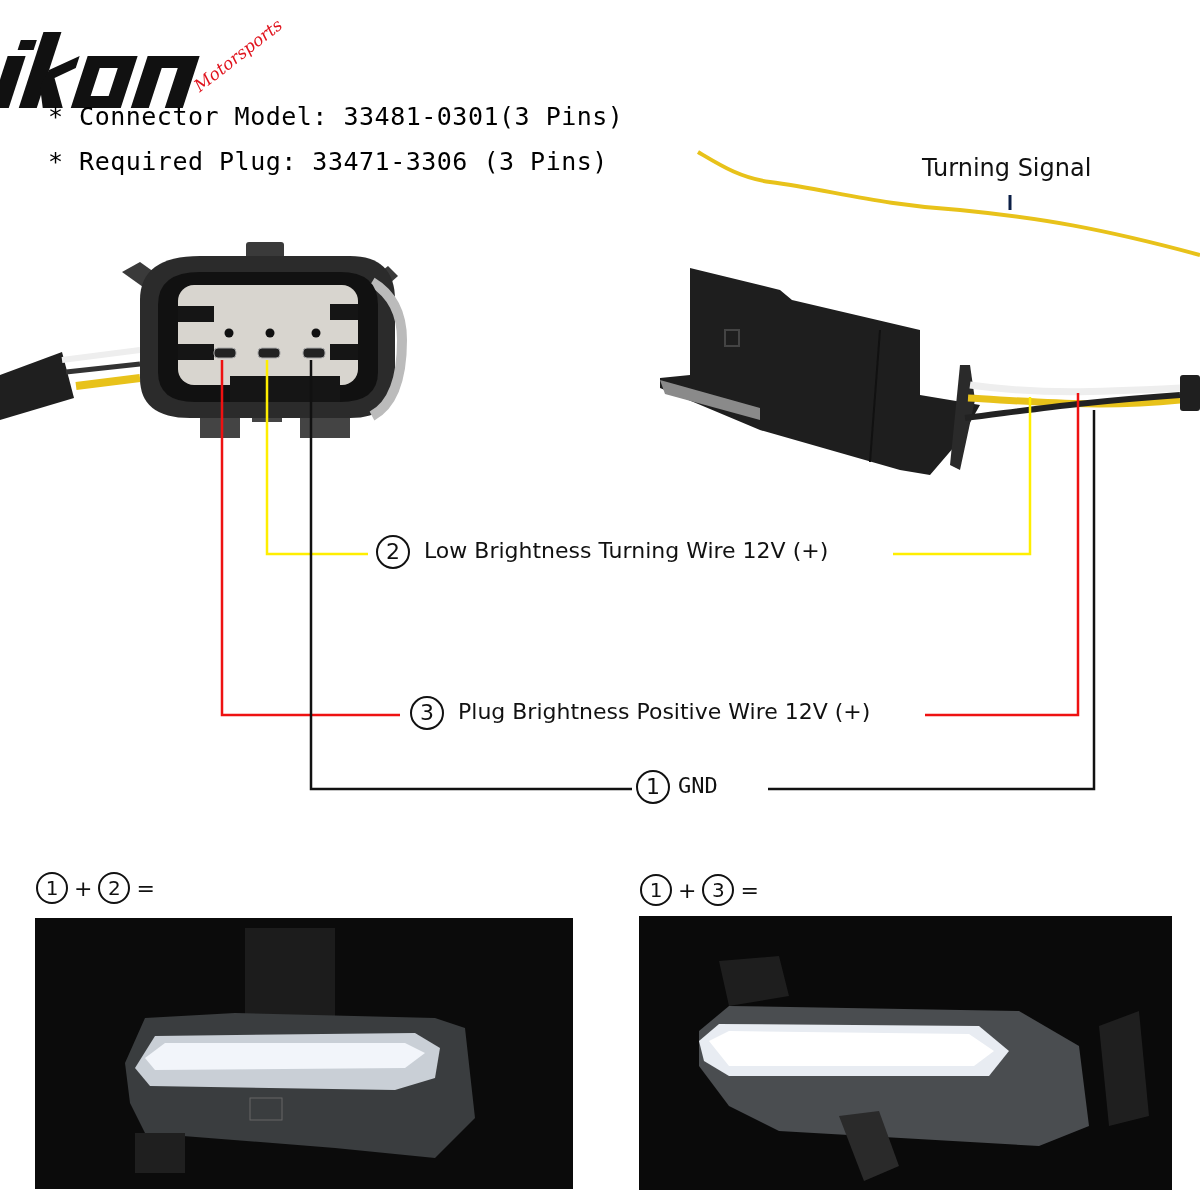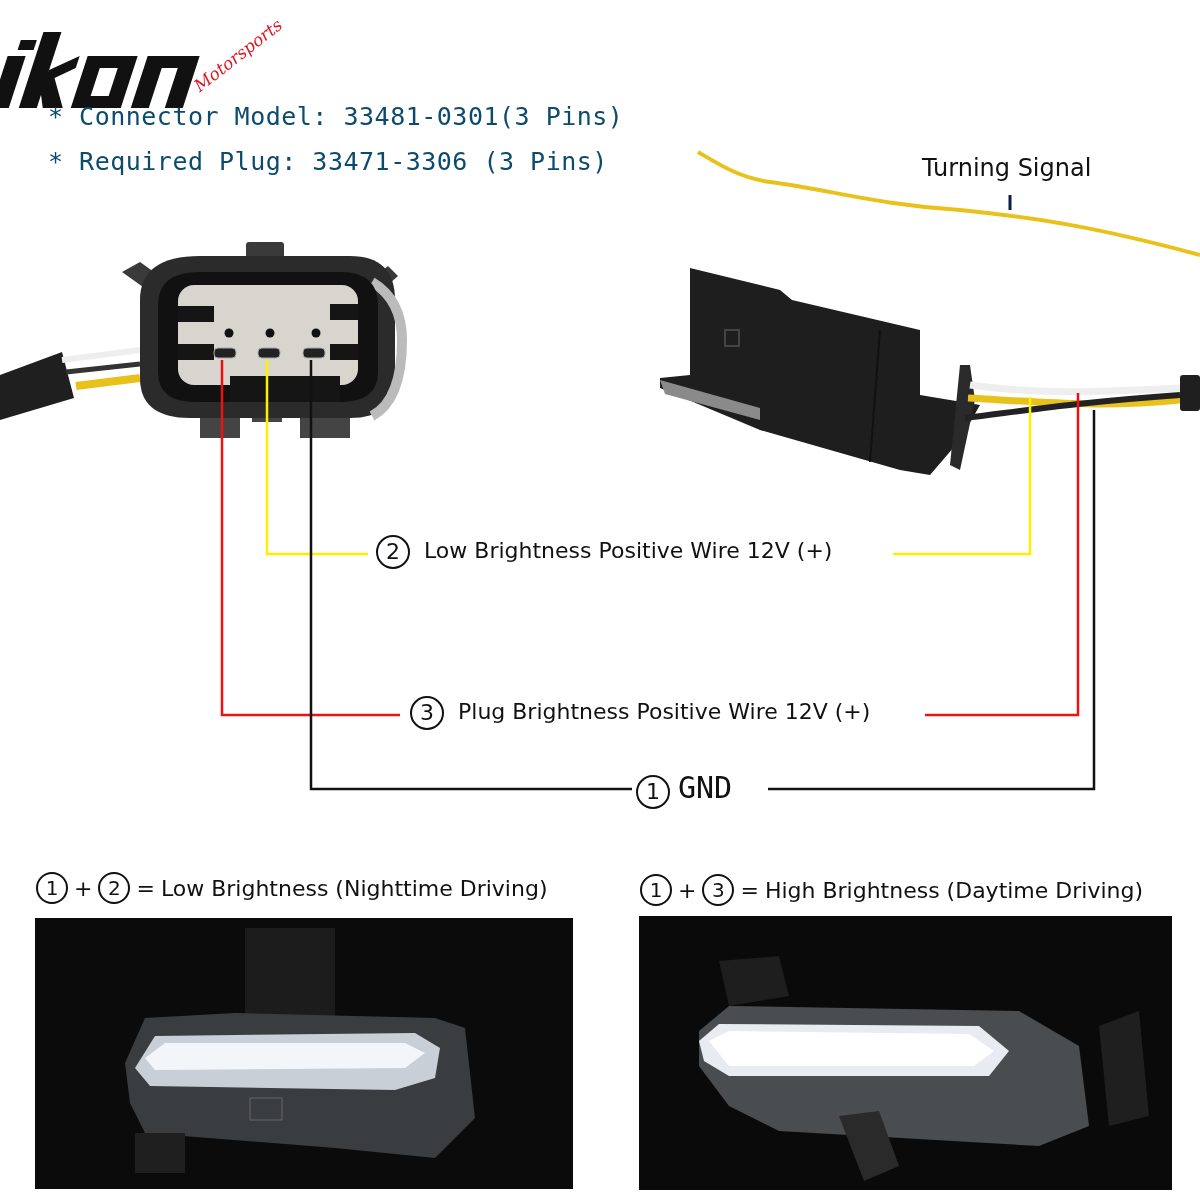--- a/index.html
+++ b/index.html
@@ -1,25 +1,25 @@
 <!DOCTYPE html>
 <html><head>
 <meta charset="utf-8">
 <style>
   html, body { margin: 0; padding: 0; background: #ffffff; }
   body { width: 1200px; height: 1200px; position: relative; overflow: hidden; font-family: "Liberation Sans", sans-serif; }
   .abs { position: absolute; }
   .logo { left: 0; top: 18px; width: 300px; height: 90px; }
-  .spec { font-family: "DejaVu Sans Mono", "Liberation Mono", monospace; font-size: 25px; color: #0c4a6e; letter-spacing: 0.5px; white-space: nowrap; }
+  .spec { font-family: "DejaVu Sans Mono", "Liberation Mono", monospace; font-size: 25px; color: #000000; letter-spacing: 0.5px; white-space: nowrap; }
   .label { font-family: "DejaVu Sans", sans-serif; font-size: 22px; color: #111; white-space: nowrap; background: #fff; padding: 0 8px; }
   .circ { display: inline-block; width: 30px; height: 30px; border: 2px solid #111; border-radius: 50%; text-align: center; line-height: 30px; font-size: 22px; margin-right: 14px; vertical-align: middle; box-sizing: content-box; }
   .combo { font-family: "DejaVu Sans", sans-serif; font-size: 22px; color: #111; white-space: nowrap; display: flex; align-items: center; gap: 6px; }
   .combo .circ { margin-right: 0; width: 28px; height: 28px; line-height: 28px; font-size: 20px; }
   .photo { background: #0b0b0b; overflow: hidden; }
-  .gnd-label { font-family: "DejaVu Sans Mono", monospace; font-size: 30px; }
+  .gnd-label { font-family: "DejaVu Sans Mono", monospace; font-size: 22px; }
   svg { position: absolute; left: 0; top: 0; }
 </style>
 </head>
 <body>
 
 <div class="abs logo">
   <svg width="300" height="100" viewBox="0 0 300 100">
     <g fill="#111" transform="skewX(-18)">
       <rect x="28" y="22" width="16" height="10"></rect>
       <rect x="20" y="38" width="18" height="52"></rect>
@@ -89,42 +89,40 @@
   <polyline points="893,554 1030,554 1030,397" stroke="#ffee00" stroke-width="2.5" fill="none"></polyline>
 
   <polyline points="222,360 222,715 400,715" stroke="#ee1111" stroke-width="2.5" fill="none"></polyline>
   <polyline points="925,715 1078,715 1078,393" stroke="#ee1111" stroke-width="2.5" fill="none"></polyline>
 
   <polyline points="311,360 311,789 636,789" stroke="#111" stroke-width="2.5" fill="none"></polyline>
   <polyline points="768,789 1094,789 1094,410" stroke="#111" stroke-width="2.5" fill="none"></polyline>
 </svg>
 
 <div class="abs label" style="left:368px; top:535px;">
-  <span class="circ">2</span><span>Low Brightness Positive Wire 12V (+)</span>
+  <span class="circ">2</span><span>Low Brightness Turning Wire 12V (+)</span>
 </div>
 <div class="abs label" style="left:402px; top:696px;">
   <span class="circ">3</span><span>Plug Brightness Positive Wire 12V (+)</span>
 </div>
 <div class="abs label" style="left:632px; top:770px; padding:0 4px;">
   <span class="circ" style="margin-right:8px;">1</span><span class="gnd-label">GND</span>
 </div>
 
 <div class="abs combo" style="left:36px; top:872px;">
   <span class="circ">1</span>
   <span>+</span>
   <span class="circ">2</span>
   <span>=</span>
-  <span>Low Brightness (Nighttime Driving)</span>
 </div>
 <div class="abs combo" style="left:640px; top:874px;">
   <span class="circ">1</span>
   <span>+</span>
   <span class="circ">3</span>
   <span>=</span>
-  <span>High Brightness (Daytime Driving)</span>
 </div>
 
 <div class="abs photo" style="left:35px; top:918px; width:538px; height:271px;">
   <svg width="538" height="271" viewBox="0 0 538 271">
     <rect width="538" height="271" fill="#0b0b0b"></rect>
     <rect x="210" y="10" width="90" height="90" fill="#1c1c1c"></rect>
     <polygon points="90,145 110,100 200,95 400,100 430,110 440,200 400,240 300,230 110,215 95,185" fill="#3a3d3f"></polygon>
     <polygon points="100,150 120,118 380,115 405,130 400,160 360,172 115,168" fill="#c9cfd6"></polygon>
     <polygon points="110,140 130,125 370,125 390,135 370,150 120,152" fill="#f2f5fa"></polygon>
     <rect x="215" y="180" width="32" height="22" fill="none" stroke="#666"></rect>

